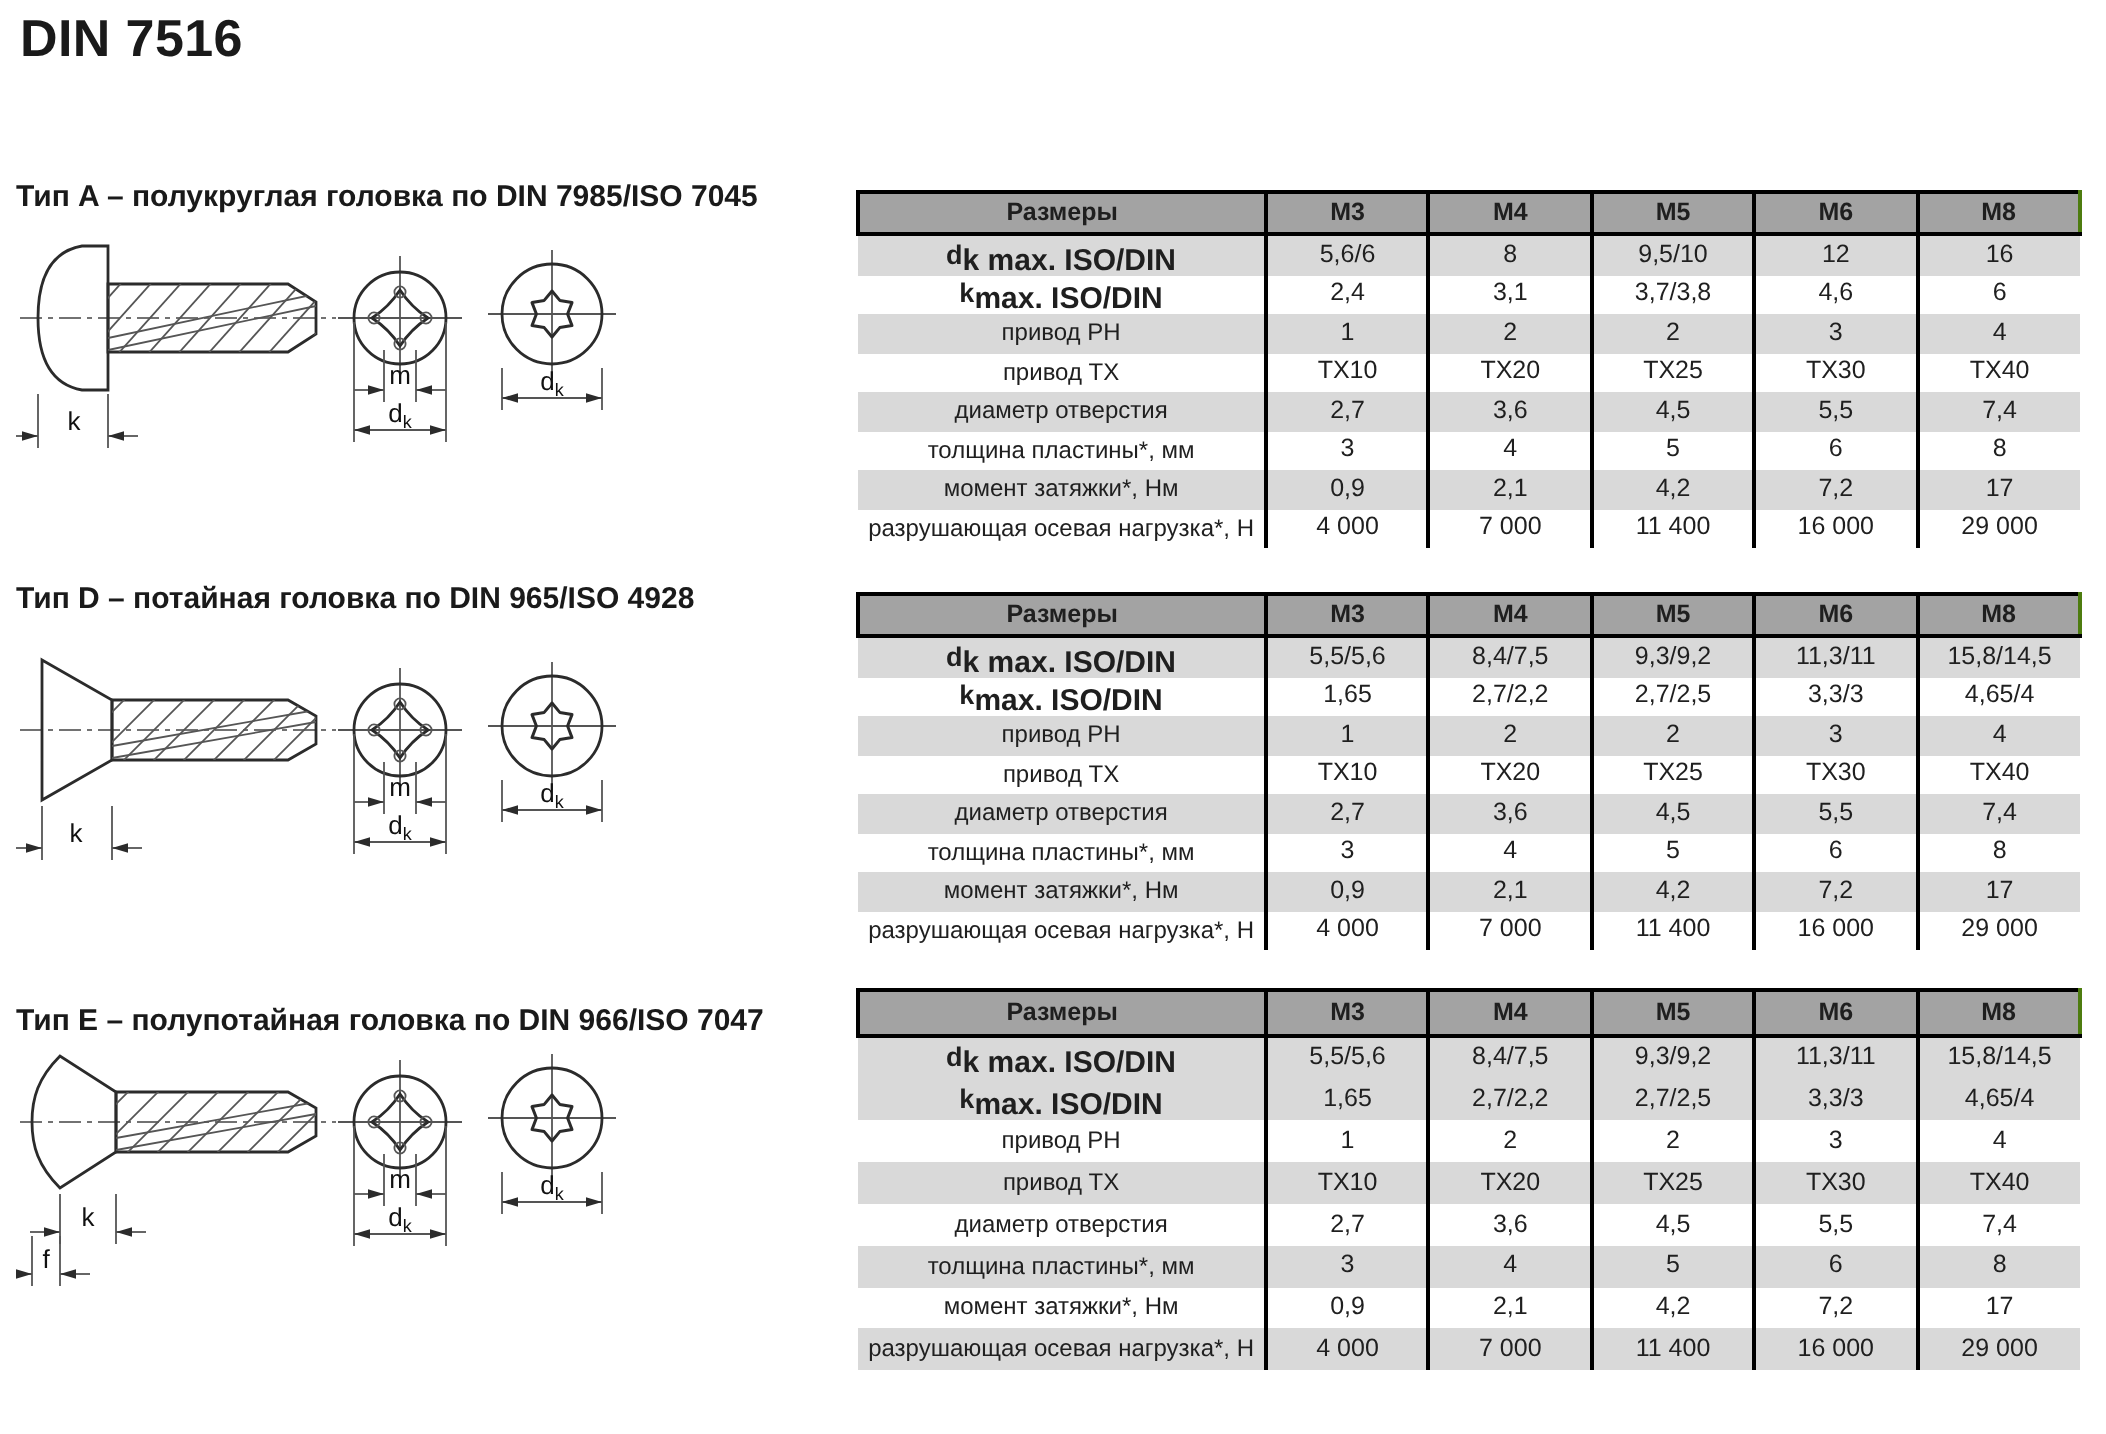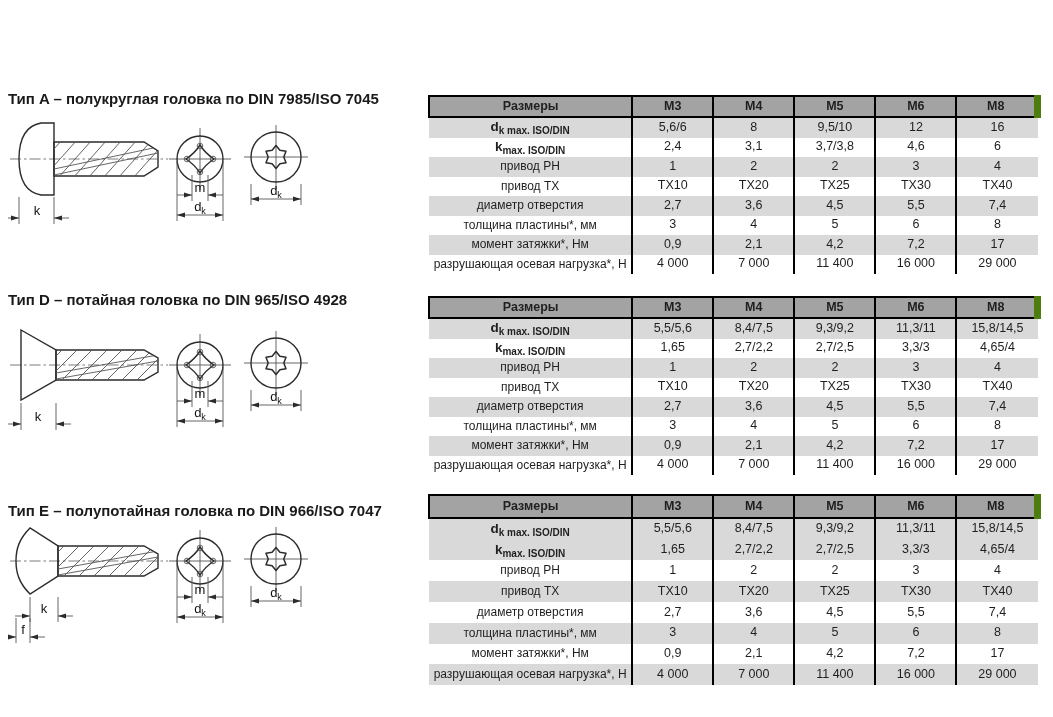--- a/index.html
+++ b/index.html
@@ -10,38 +10,39 @@
   .section{position:absolute;left:0;top:0;width:1053px;}
   .heading{position:absolute;left:8px;margin:0;font-size:15px;font-weight:bold;white-space:nowrap;}
   .drawing{position:absolute;left:8px;}
   .din-table{position:absolute;left:428px;border-collapse:collapse;table-layout:fixed;width:613px;
              border-top:2.5px solid #000;font-size:12.5px;color:#1f1f1f;}
   .din-table td{text-align:center;vertical-align:middle;padding:0 2px;height:19.5px;line-height:1.1;}
   .din-table.tall td{height:20.8px;}
   .din-table td + td{border-left:2px solid #000;}
   .din-table thead td{background:#a3a3a3;font-weight:bold;border-bottom:2.5px solid #000;height:19px;}
   .din-table thead td:first-child{border-left:2px solid #000;}
-  .din-table thead td:last-child{border-right:7px solid #4d7c0f;margin-top:36px;}
+  .din-table thead td:last-child{border-right:2px solid #4d7c0f;margin-top:36px;}
   .din-table tbody tr.shade td{background:#d9d9d9;}
   .din-table td.lab{font-size:12px;}
   .sym{font-size:13.5px;font-weight:bold;}
-  .sub{font-size:10px;position:relative;top:3px;font-weight:bold;}
+  .sub{font-size:15px;position:relative;top:3px;font-weight:bold;}
   
   .ln{fill:none;stroke:#2b2b2b;stroke-width:1.4;}
   .lobe{fill:none;stroke:#2b2b2b;stroke-width:1.5;stroke-linejoin:round;}
   .thin{fill:none;stroke:#555;stroke-width:0.9;}
   .cl{stroke:#444;stroke-width:0.7;stroke-dasharray:11 3 2.5 3;}
   .fill{fill:#2b2b2b;stroke:none;}
   .dlab{font-family:"Liberation Sans",sans-serif;font-size:13px;fill:#111;}
   .dsub{font-size:9px;}
 </style>
 </head>
 <body>
 
 <div class="page">
+  <div class="title">DIN 7516</div>
   <div id="sections">
   <div class="section">
     <h2 class="heading" style="top: 90px;">Тип A – полукруглая головка по DIN 7985/ISO 7045</h2>
     <div class="drawing" style="top: 114px;"><svg width="320" height="120" viewBox="0 0 320 120" xmlns="http://www.w3.org/2000/svg">
      <defs>
               <clipPath id="clipA">
                 <path d="M46,28 L136,28 L150,37 L150,53 L136,62 L46,62 Z"></path>
               </clipPath>
             </defs>
      <line class="cl" x1="2" y1="45" x2="160" y2="45"></line>

